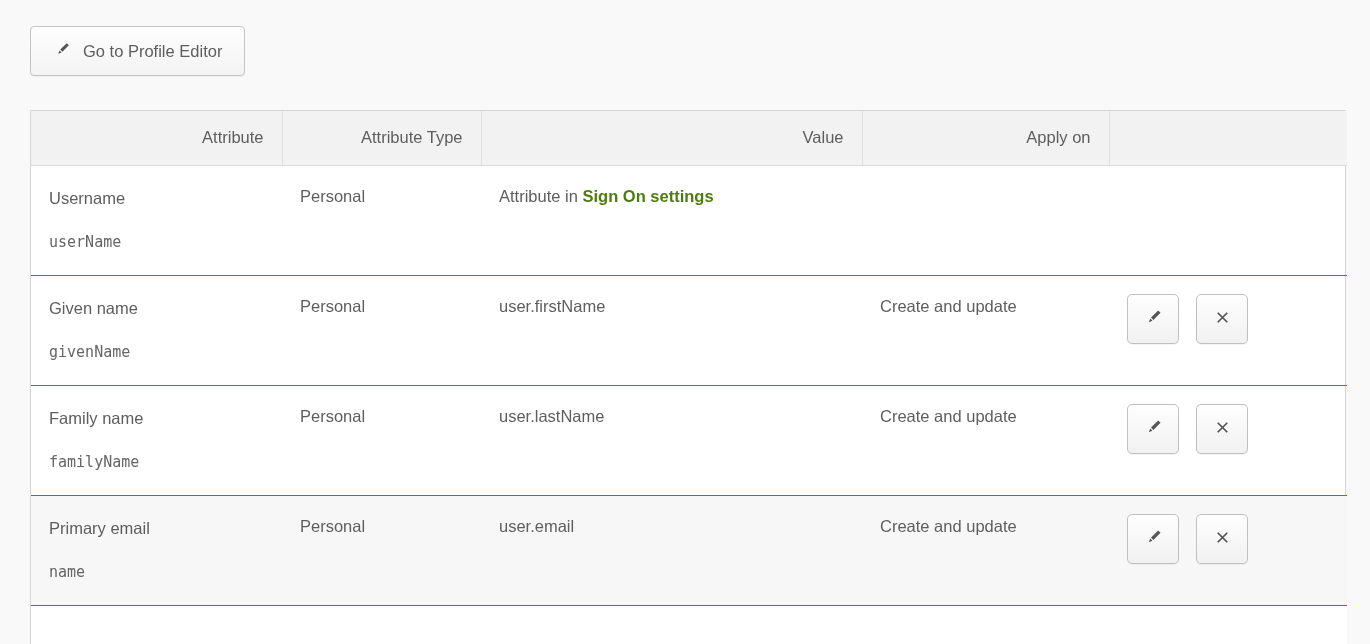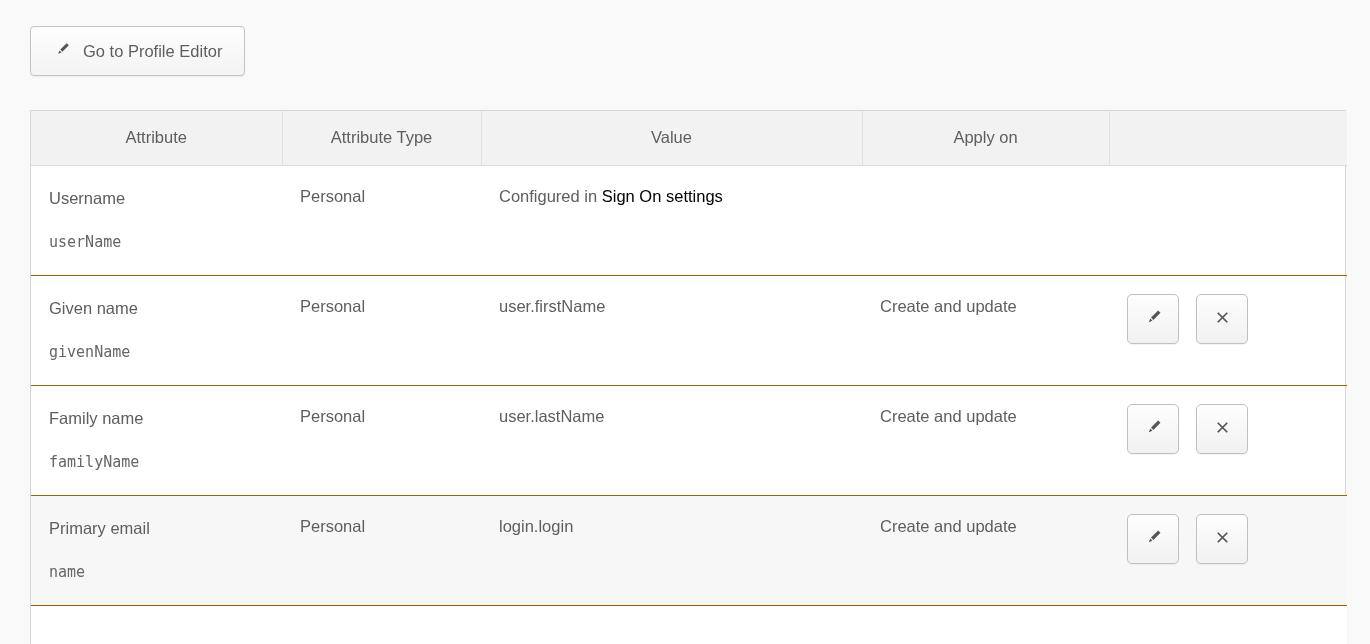--- a/index.html
+++ b/index.html
@@ -33,21 +33,21 @@
     position: absolute; left: 30px; top: 110px;
     width: 1316px;
     background: #fff;
     border: 1px solid #d6d6d6;
   }
   table { width: 100%; border-collapse: collapse; table-layout: fixed; }
   thead th {
     height: 54px;
     background: #f2f2f2;
     padding: 0 18px;
-    text-align: center;
+    text-align: right;
     font-weight: 400;
     font-size: 16.5px;
     color: #5e5e5e;
     border-right: 1px solid #e0e0e0;
     border-bottom: 1px solid #dcdcdc;
   }
   thead th:last-child { border-right: none; }
   tbody tr.data-row { height: 110px; }
   tbody td {
     vertical-align: top;
@@ -58,21 +58,21 @@
   tbody tr:first-child td { border-top: none; }
   tr.highlight td { background: #f7f7f7; }
   .attr-primary { display: block; line-height: 22px; }
   .attr-code {
     display: block;
     margin-top: 24px;
     font-family: "DejaVu Sans Mono", monospace;
     font-size: 15px;
     color: #666;
   }
-  a.link { color: #000000; text-decoration: none; cursor: pointer; }
+  a.link { color: #4d7c0f; text-decoration: none; cursor: pointer; font-weight: bold; }
   .actions { display: flex; gap: 17px; margin-top: -3px; }
   .icon-btn {
     width: 52px; height: 50px;
     display: inline-flex; align-items: center; justify-content: center;
     background: linear-gradient(#fefefe, #f1f1f1);
     border: 1px solid #c0c0c0;
     border-radius: 5px;
     box-shadow: 0 1px 1px rgba(0,0,0,0.05);
     cursor: pointer;
   }
@@ -113,21 +113,21 @@
     </thead>
     <tbody>
 
       <tr class="data-row">
         <td>
           <span class="attr-primary">Username</span>
           <span class="attr-code">userName</span>
         </td>
         <td>Personal</td>
         <td>
-          <span>Configured in</span>
+          <span>Attribute in</span>
           <a class="link">Sign On settings</a>
         </td>
         <td></td>
         <td></td>
       </tr>
 
       <tr class="data-row">
         <td>
           <span class="attr-primary">Given name</span>
           <span class="attr-code">givenName</span>
@@ -184,21 +184,21 @@
           </div>
         </td>
       </tr>
 
       <tr class="data-row highlight">
         <td>
           <span class="attr-primary">Primary email</span>
           <span class="attr-code">name</span>
         </td>
         <td>Personal</td>
-        <td>login.login</td>
+        <td>user.email</td>
         <td>Create and update</td>
         <td>
           <div class="actions">
             <button class="icon-btn">
               <span>
                 <svg width="21" height="21" viewBox="0 0 24 24">
                   <path d="M9.2 12.1 L17.3 4 L20 6.7 L11.9 14.8 Z" fill="#555"></path>
                   <path d="M8.3 13.2 L10.8 15.7 L6.6 17.4 Z" fill="#555"></path>
                 </svg>
               </span>

